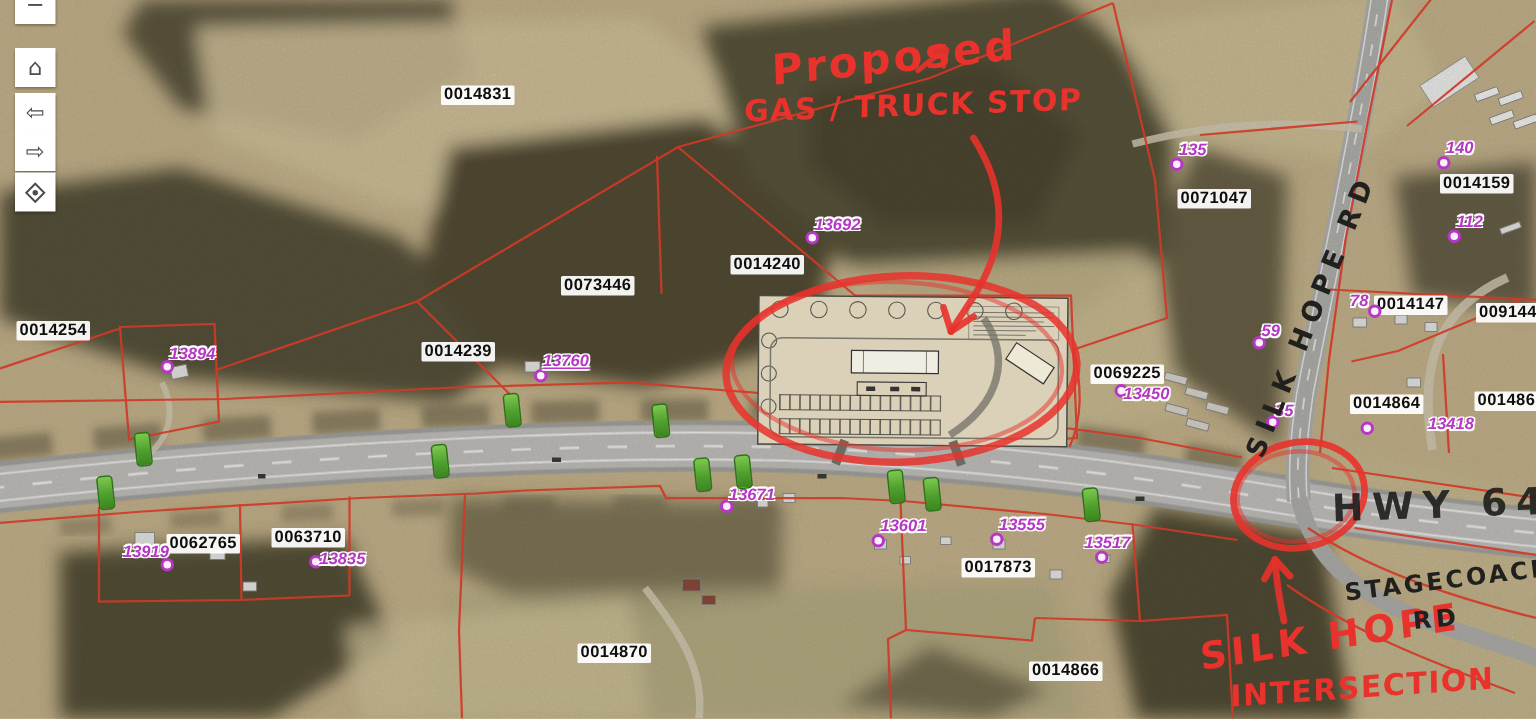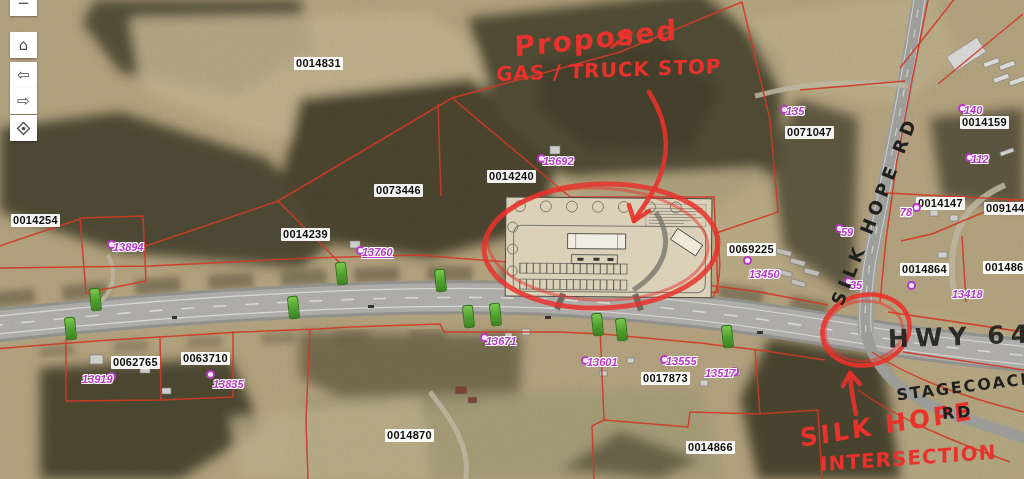--- a/index.html
+++ b/index.html
@@ -7,21 +7,21 @@
        font-family:"Liberation Sans",sans-serif;background:#c9b78f;}
   #base{position:absolute;left:0;top:0;z-index:1;}
   
   #labels,#points,#markers,#hand{position:absolute;left:0;top:0;width:1024px;height:479px;pointer-events:none;}
   #labels{z-index:10}#points{z-index:12}#markers{z-index:14}#hand{z-index:16}
   .parcel-label{position:absolute;font:bold 11px "Liberation Sans",sans-serif;color:#0e0e0e;
        background:rgba(255,255,255,.93);padding:0 2px;line-height:13px;white-space:nowrap;
        letter-spacing:.3px;border-radius:1px;}
   .pt-wrap{position:absolute;left:0;top:0;}
   .pt-text{position:absolute;font:italic bold 11px "Liberation Sans",sans-serif;color:#b637c6;white-space:nowrap;line-height:11px;
-       text-shadow:1px 1px 0 #fff,-1px -1px 0 #fff,1px -1px 0 #fff,-1px 1px 0 #fff,0 1px 0 #fff,0 -1px 0 #fff;margin-top:11px;}
+       text-shadow:1px 1px 0 #fff,-1px -1px 0 #fff,1px -1px 0 #fff,-1px 1px 0 #fff,0 1px 0 #fff,0 -1px 0 #fff;}
   .pt-dot{position:absolute;width:5px;height:5px;border:2px solid #b637c6;background:#fbeffc;border-radius:50%;}
   .gmarker{position:absolute;width:9px;height:21px;border-radius:3px;border:1px solid #2e7317;
        background:linear-gradient(180deg,#7cc94e,#4f9f2f 55%,#3c861f);transform:rotate(-6deg);}
   
   .hand{position:absolute;font-family:"DejaVu Sans",sans-serif;font-weight:700;white-space:nowrap;}
   .hand-red{color:#e8322b;}
   .hand-black{color:#20201e;}
   #hw-proposed{left:514px;top:22px;font-size:28px;letter-spacing:2px;transform:rotate(-6deg) skewX(-4deg);}
   #hw-gas{left:496px;top:58px;font-size:20px;letter-spacing:1px;transform:rotate(-2deg) skewX(-3deg);}
   #hw-silkhope{left:799px;top:410px;font-size:25px;letter-spacing:3px;transform:rotate(-9deg) skewX(-4deg);}
@@ -287,21 +287,21 @@
       <div class="pt-wrap">
         <div class="pt-dot" style="left: 581px; top: 356px;"></div>
         <div class="pt-text" style="left: 587px; top: 346px;">13601</div>
       </div>
       <div class="pt-wrap">
         <div class="pt-dot" style="left: 660px; top: 355px;"></div>
         <div class="pt-text" style="left: 666px; top: 345px;">13555</div>
       </div>
       <div class="pt-wrap">
         <div class="pt-dot" style="left: 730px; top: 367px;"></div>
-        <div class="pt-text" style="left: 705px; top: 357px;">13517</div>
+        <div class="pt-text" style="left: 723px; top: 357px;">13517</div>
       </div>
       <div class="pt-wrap">
         <div class="pt-dot" style="left: 743px; top: 256px;"></div>
         <div class="pt-text" style="left: 749px; top: 258px;">13450</div>
       </div>
       <div class="pt-wrap">
         <div class="pt-dot" style="left: 907px; top: 281px;"></div>
         <div class="pt-text" style="left: 913px; top: 278px; padding-left: 39px;">13418</div>
       </div>
       <div class="pt-wrap">

